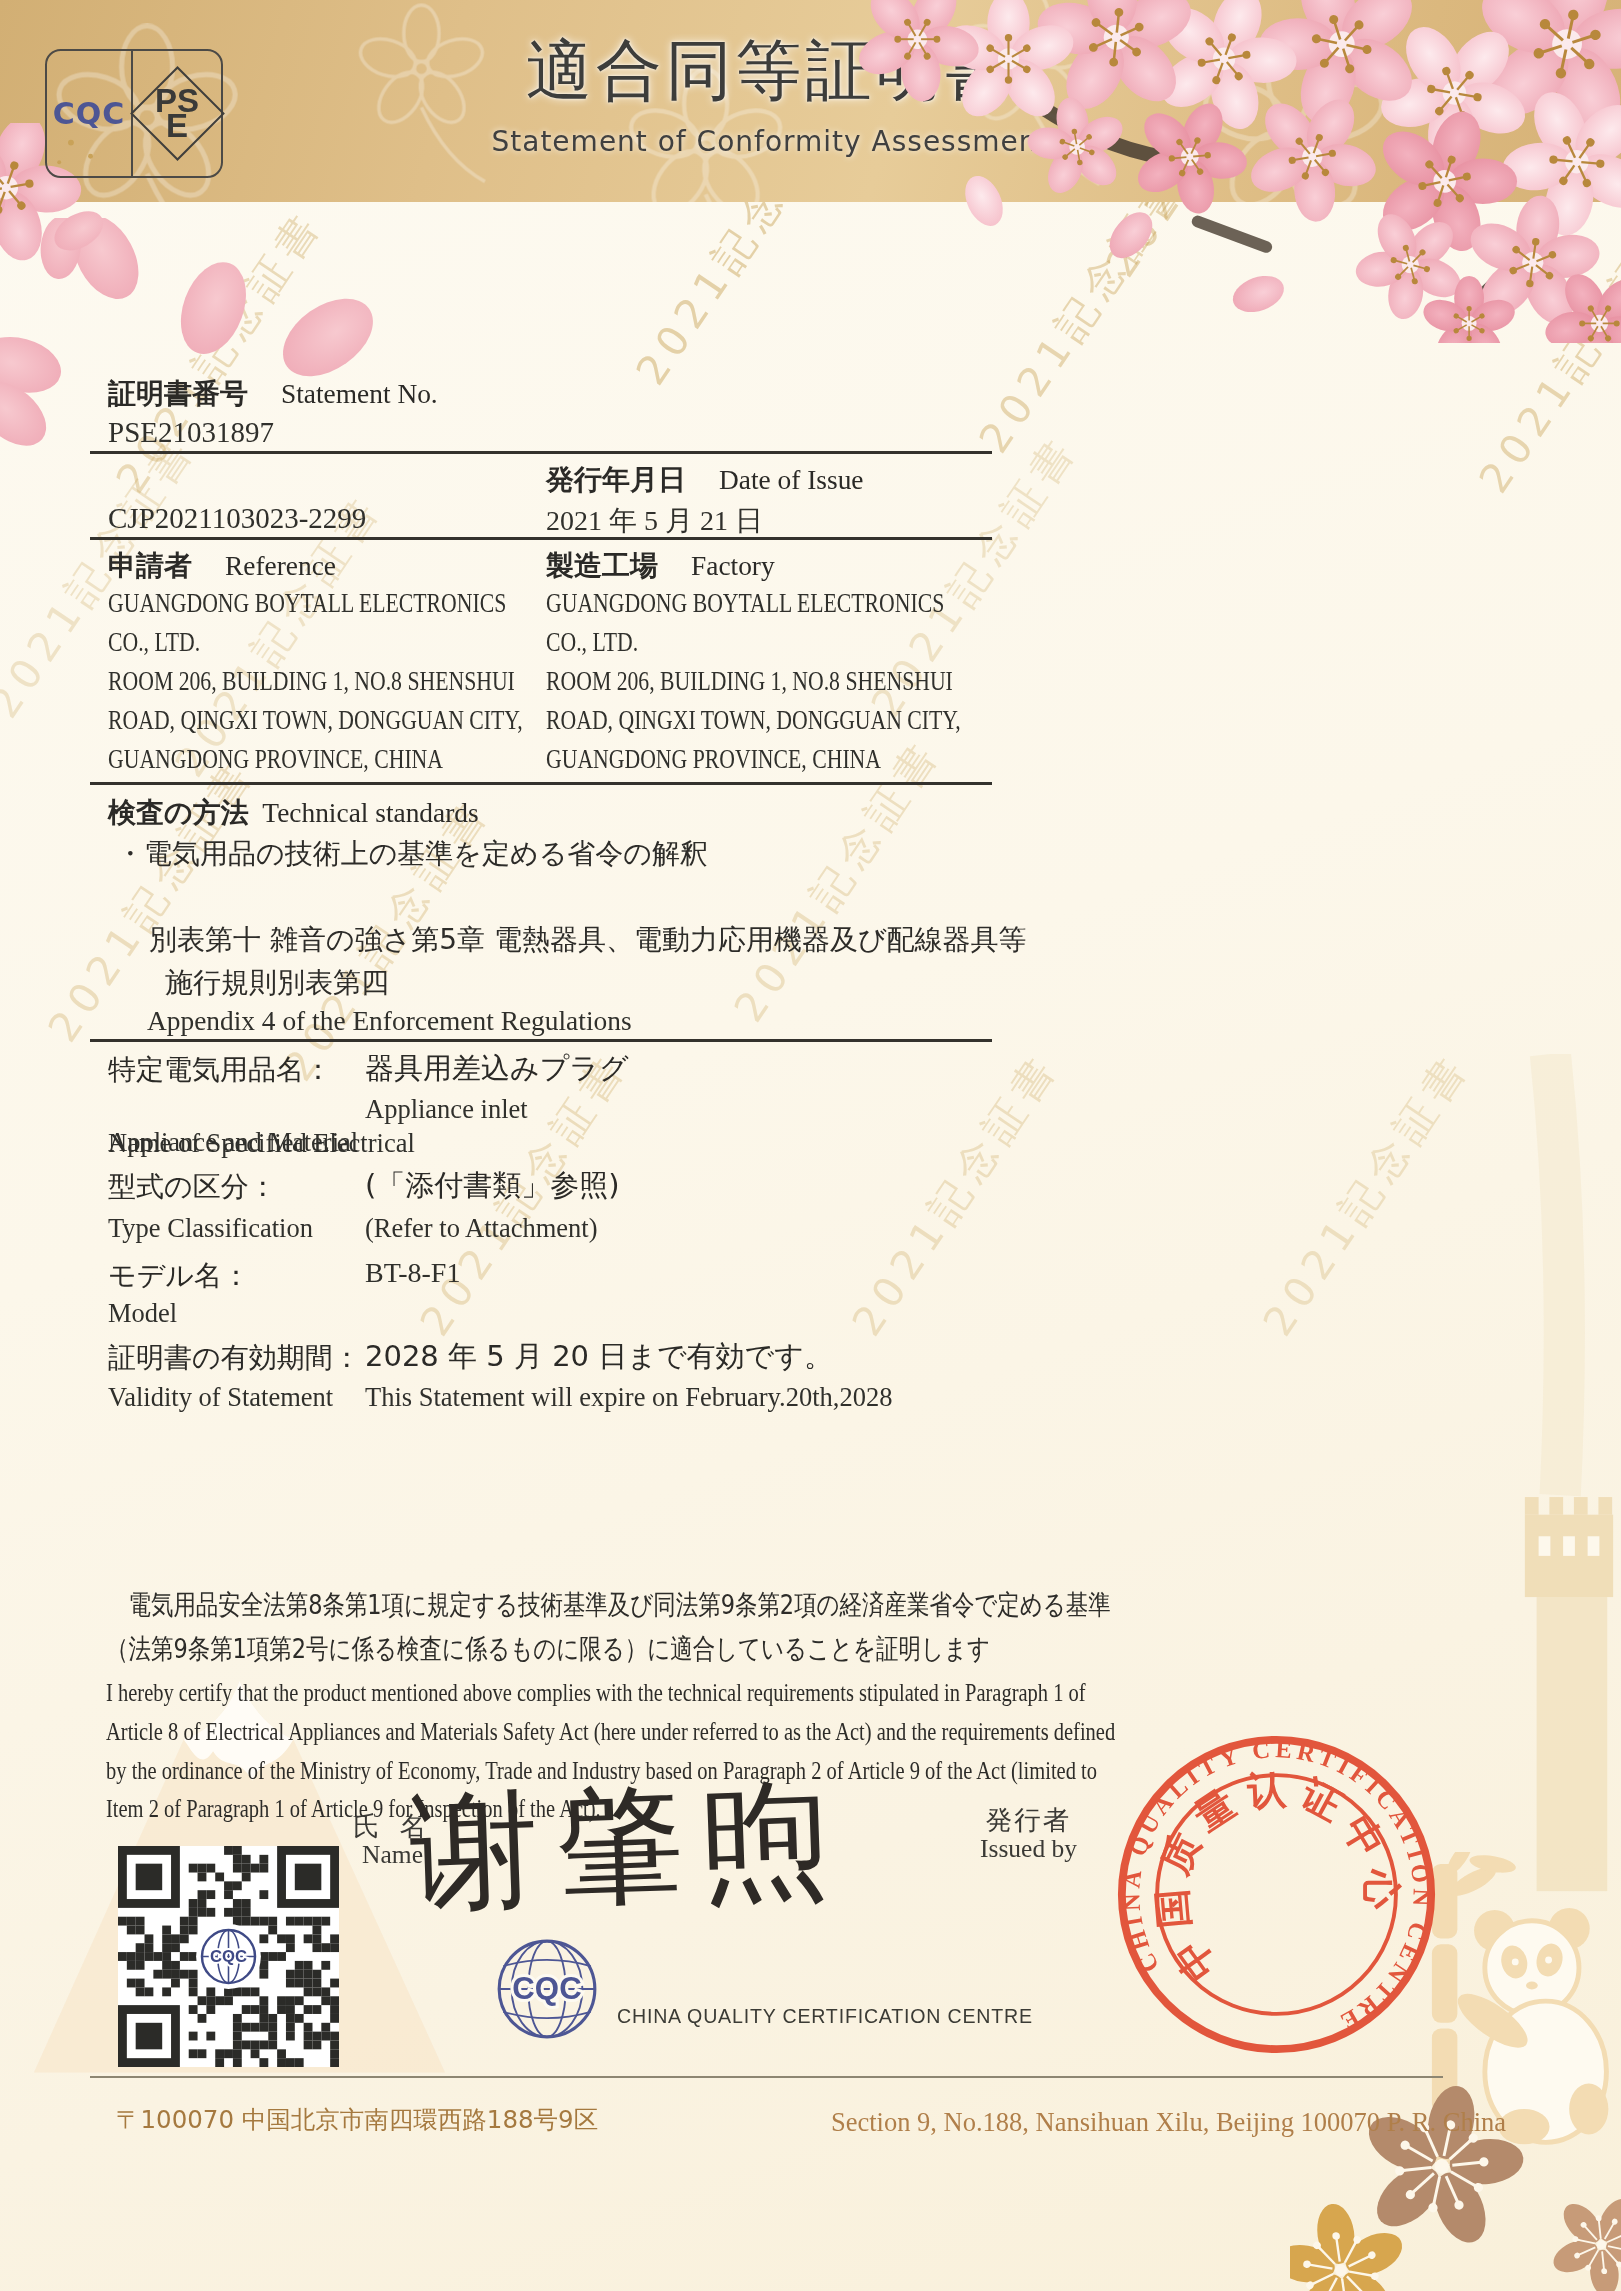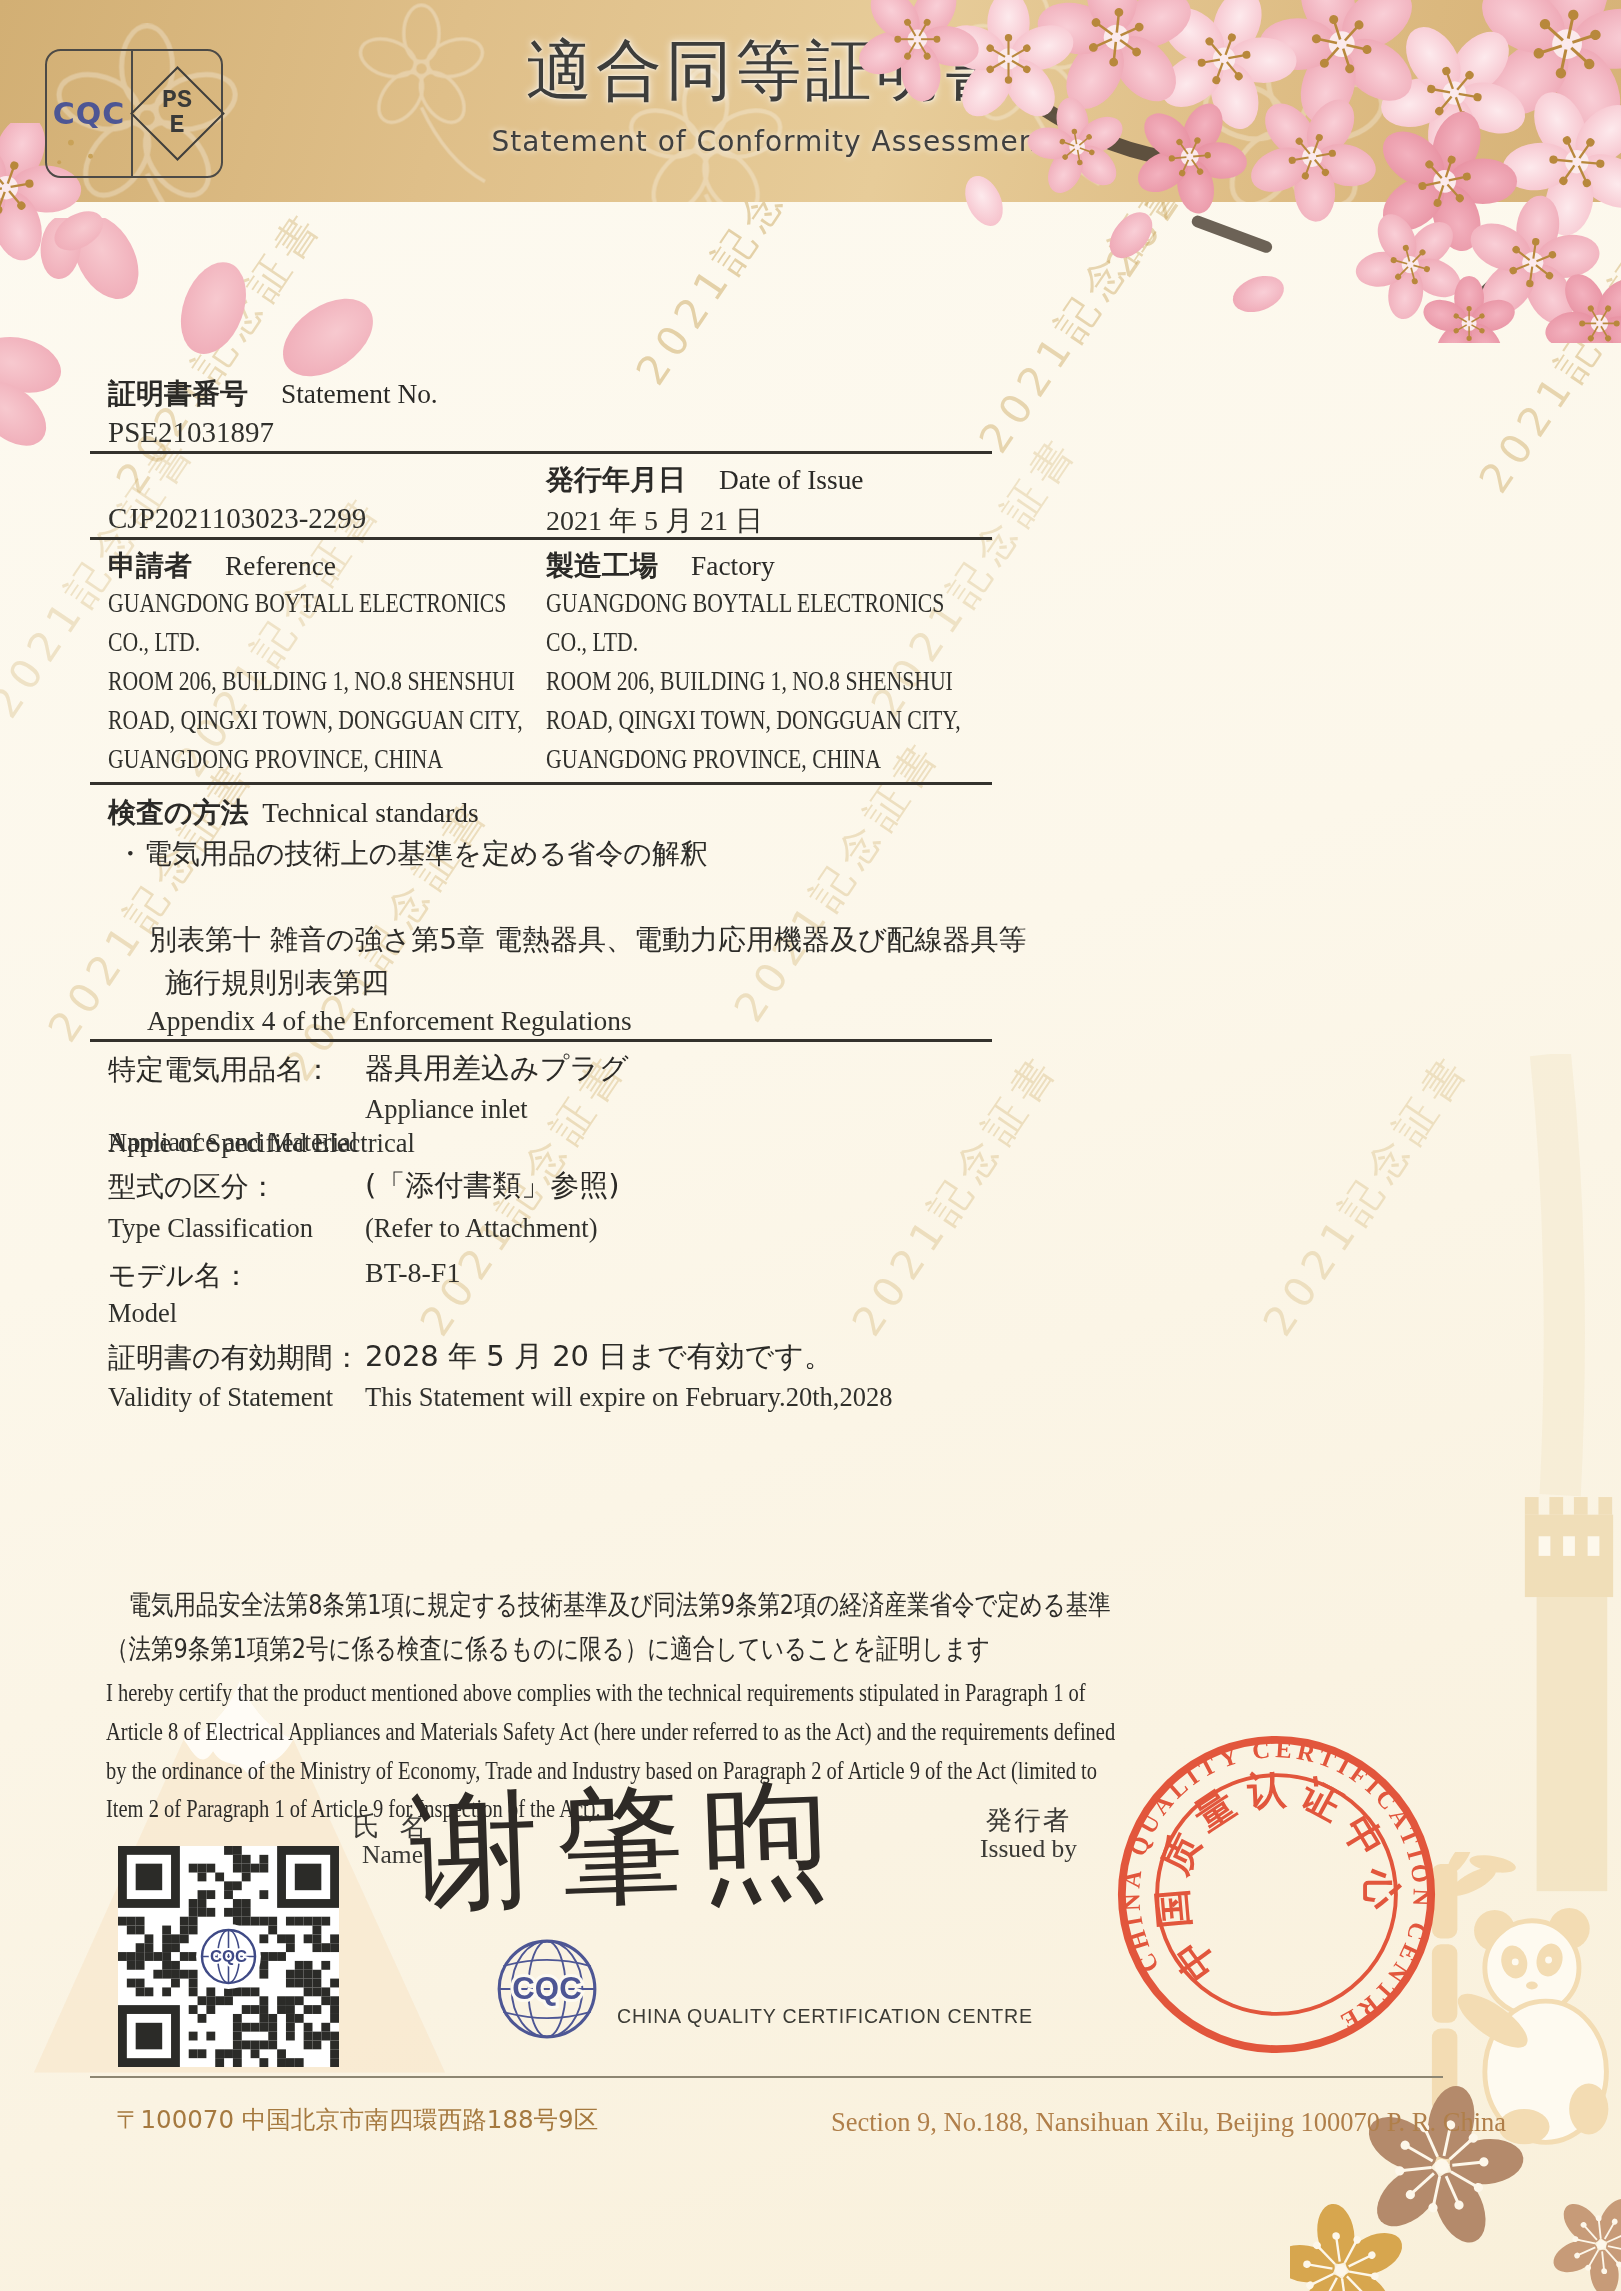--- a/index.html
+++ b/index.html
@@ -11,21 +11,21 @@
   .jp{font-family:"DejaVu Sans","Liberation Sans",sans-serif;}
   .jpb{font-family:"DejaVu Sans","Liberation Sans",sans-serif;font-weight:600;}
   
   .band{position:absolute;left:0;top:0;width:1621px;height:202px;z-index:2;
         background:linear-gradient(105deg,#d2af74 0%,#dfbf89 28%,#e7cc99 55%,#dbb87e 86%,#d6b277 100%);}
   .logo-box{position:absolute;left:45px;top:49px;width:174px;height:125px;border:2.9px solid #4c4a46;border-radius:15.7px;display:flex;z-index:3;}
   .logo-cell-l{width:84px;border-right:2.5px solid #4c4a46;display:flex;align-items:center;justify-content:center;}
   .logo-cqc{font-family:"DejaVu Sans","Liberation Sans",sans-serif;font-weight:700;font-size:30px;color:#4d5694;letter-spacing:1px;}
   .logo-cell-r{flex:1;position:relative;display:flex;align-items:center;justify-content:center;}
   .diamond{position:absolute;width:63px;height:63px;border:2.5px solid #403f3c;transform:rotate(45deg);}
-  .pse-text{position:relative;text-align:center;font-family:Liberation Mono, monospace;font-weight:700;color:#3a3a38;font-size:25px;line-height:24.5px;}
+  .pse-text{position:relative;text-align:center;font-family:Liberation Sans, sans-serif;font-weight:700;color:#3a3a38;font-size:33px;line-height:24.5px;}
   .title-wrap{position:absolute;left:443px;top:25.5px;width:655px;text-align:center;z-index:2;}
   .title-jp{font-size:66px;letter-spacing:3.9px;font-weight:500;color:#3d3d3b;
             text-shadow:0 0 8.8px rgba(255,255,255,.95),0 0 2.9px rgba(255,255,255,.9);}
   .subtitle{margin-top:9.8px;font-family:"DejaVu Sans","Liberation Sans",sans-serif;font-weight:500;font-size:28px;color:#404040;letter-spacing:1px;
             text-shadow:0 0 5.9px rgba(255,255,255,.9);}
   
   .rule{position:absolute;left:90px;width:902px;height:2.9px;background:#34322d;z-index:2;}
   .rule-footer{position:absolute;left:90px;top:2076px;width:1353px;height:2px;background:#8d8672;z-index:2;}
   
   .lblrow{position:absolute;z-index:2;white-space:nowrap;}

